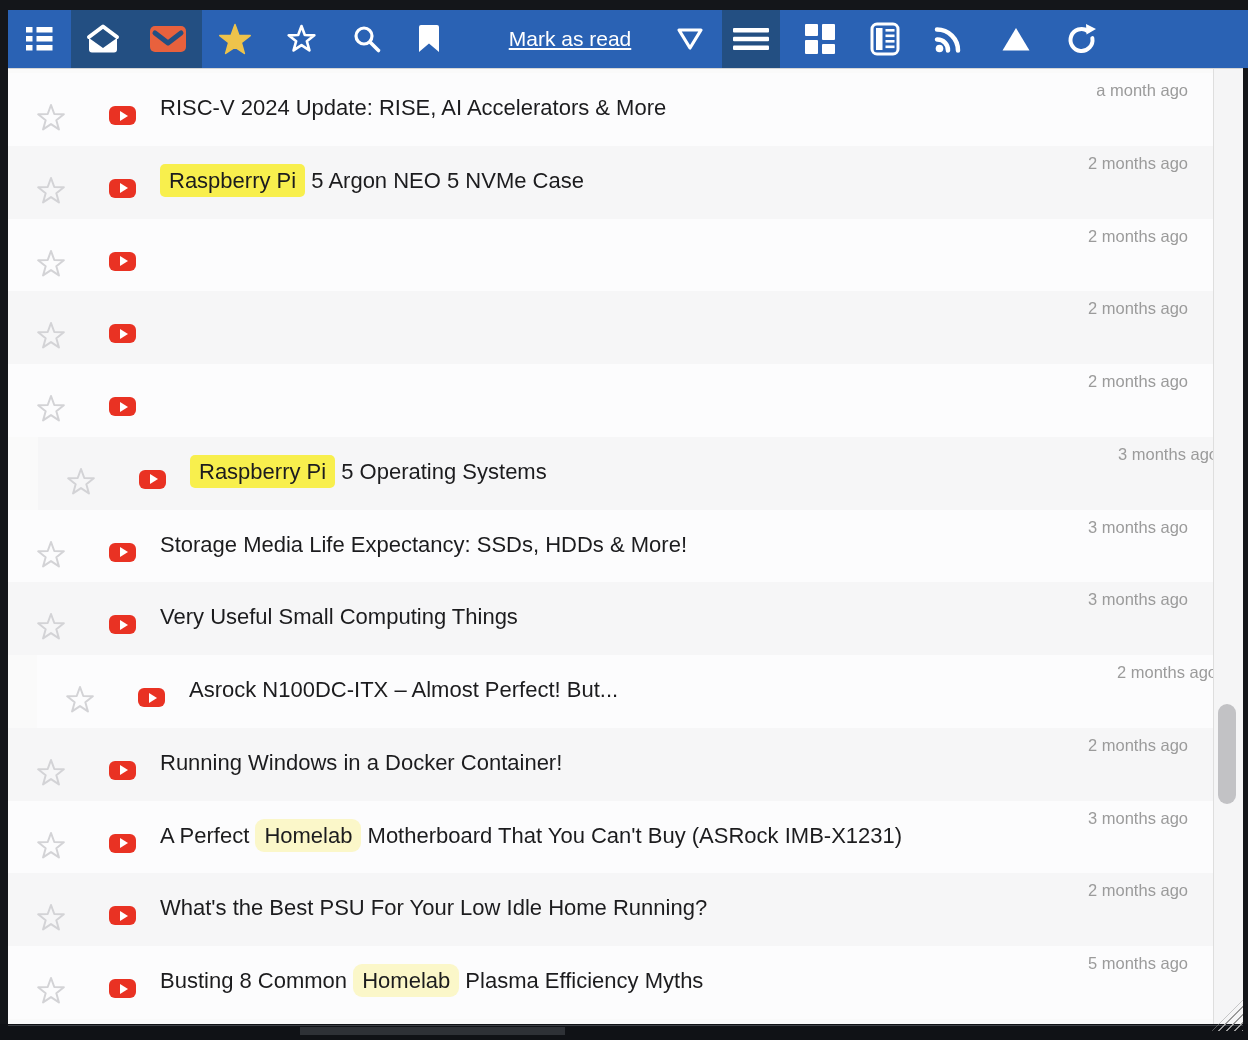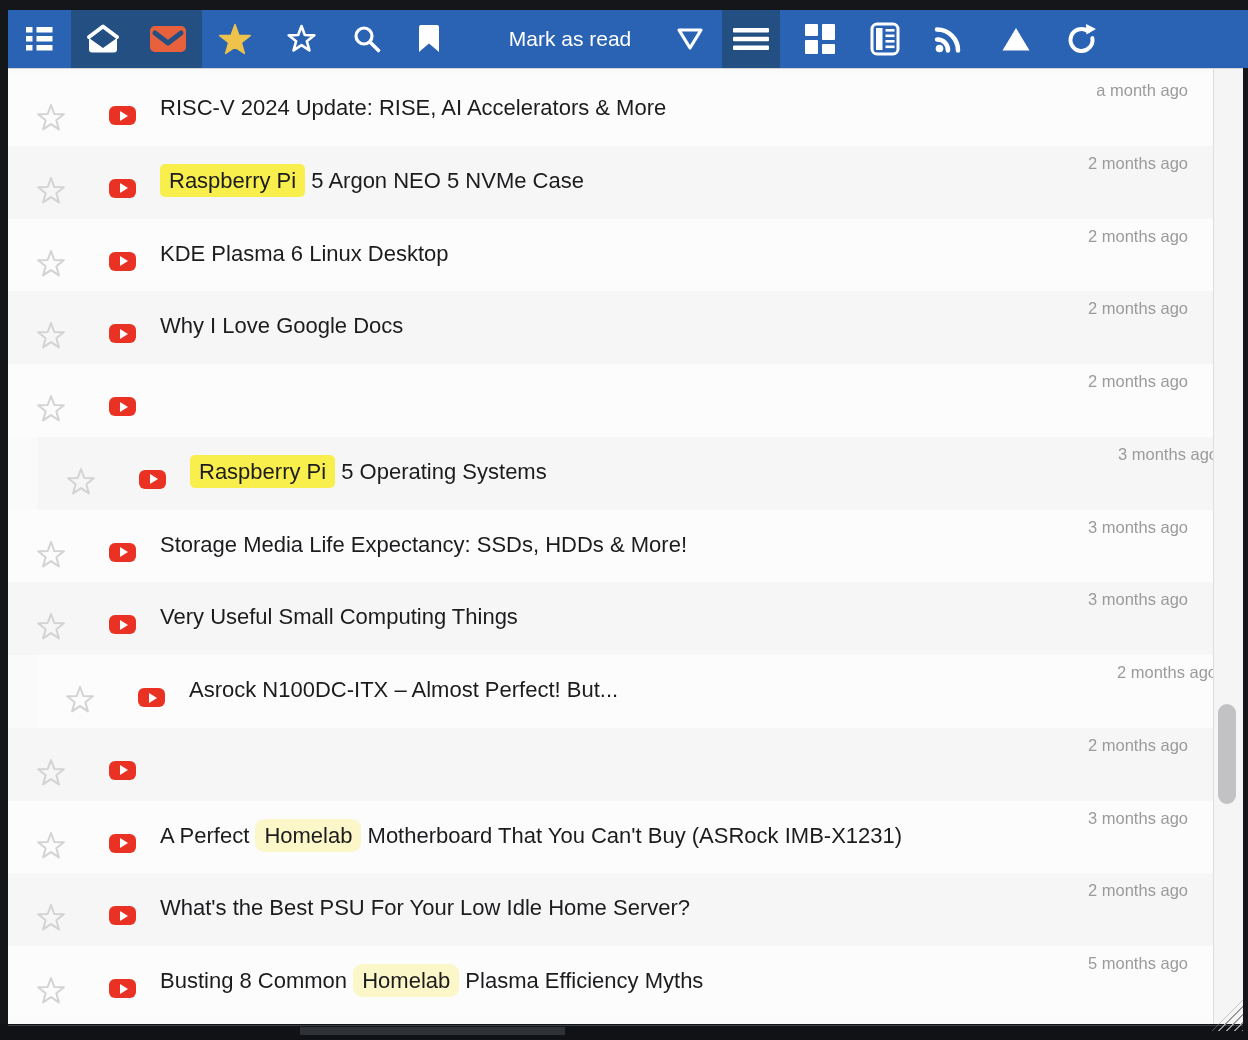--- a/index.html
+++ b/index.html
@@ -18,21 +18,21 @@
   .seg-menu{left:714px;width:58px;}
   .tbtn{
     position:absolute;top:7px;width:44px;height:44px;padding:0;margin:0;
     background:transparent;border:none;display:flex;align-items:center;justify-content:center;
     cursor:default;
   }
   .tbtn svg{display:block;}
   .mark-read{
     position:absolute;top:7px;left:462px;width:200px;height:44px;
     background:transparent;border:none;display:flex;align-items:center;justify-content:center;
-    color:#fff;font-size:21px;font-family:"Liberation Sans",sans-serif;cursor:default;
+    color:#fff;font-size:21px;font-family:"Liberation Sans",sans-serif;cursor:default;text-decoration:underline;
   }
   
   .content{
     position:absolute;left:8px;top:68px;width:1235px;height:956px;
     background:var(--content-bg,#FAFAFA);border-top:1px solid #d6d6d6;box-sizing:border-box;padding-left:39px;
   }
   .rows{position:absolute;left:0;top:0;width:1205px;height:100%;overflow:hidden;}
   .row{position:absolute;left:0;width:1205px;height:72.75px;}
   .row.even{background:var(--row-even,#FCFCFD);}
   .row.odd{background:var(--row-odd,#F6F6F7);}
@@ -221,31 +221,29 @@
     <span class="title"><span class="hl-strong">Raspberry Pi</span><span> 5 Argon NEO 5 NVMe Case</span></span>
     <span class="age">2 months ago</span>
   </div>
         <div class="row even" style="top: 149.5px;">
     <svg class="row-star" viewBox="0 0 30 30">
       <path d="M15,2 L18.29,10.97 L27.84,11.33 L20.33,17.23 L22.94,26.42 L15,21.1 L7.06,26.42 L9.67,17.23 L2.16,11.33 L11.71,10.97 Z" fill="none" stroke="var(--row-star,#D3D3D6)" stroke-width="2" stroke-linejoin="round"></path>
     </svg>
     <span class="yt">
             <span class="yt-play"></span>
           </span>
-    <span class="title"><span>KDE Plasma 6 Linux Desktop</span></span>
     <span class="age">2 months ago</span>
   </div>
         <div class="row odd" style="top: 222.25px;">
     <svg class="row-star" viewBox="0 0 30 30">
       <path d="M15,2 L18.29,10.97 L27.84,11.33 L20.33,17.23 L22.94,26.42 L15,21.1 L7.06,26.42 L9.67,17.23 L2.16,11.33 L11.71,10.97 Z" fill="none" stroke="var(--row-star,#D3D3D6)" stroke-width="2" stroke-linejoin="round"></path>
     </svg>
     <span class="yt">
             <span class="yt-play"></span>
           </span>
-    <span class="title"><span>Why I Love Google Docs</span></span>
     <span class="age">2 months ago</span>
   </div>
         <div class="row even" style="top: 295px;">
     <svg class="row-star" viewBox="0 0 30 30">
       <path d="M15,2 L18.29,10.97 L27.84,11.33 L20.33,17.23 L22.94,26.42 L15,21.1 L7.06,26.42 L9.67,17.23 L2.16,11.33 L11.71,10.97 Z" fill="none" stroke="var(--row-star,#D3D3D6)" stroke-width="2" stroke-linejoin="round"></path>
     </svg>
     <span class="yt">
             <span class="yt-play"></span>
           </span>
     <span class="age">2 months ago</span>
@@ -290,40 +288,41 @@
     <span class="title"><span>Asrock N100DC-ITX – Almost Perfect! But...</span></span>
     <span class="age">2 months ago</span>
   </div>
         <div class="row odd" style="top: 658.75px;">
     <svg class="row-star" viewBox="0 0 30 30">
       <path d="M15,2 L18.29,10.97 L27.84,11.33 L20.33,17.23 L22.94,26.42 L15,21.1 L7.06,26.42 L9.67,17.23 L2.16,11.33 L11.71,10.97 Z" fill="none" stroke="var(--row-star,#D3D3D6)" stroke-width="2" stroke-linejoin="round"></path>
     </svg>
     <span class="yt">
             <span class="yt-play"></span>
           </span>
+    <span class="title"><span>Running Windows in a Docker Container!</span></span>
     <span class="age">2 months ago</span>
   </div>
         <div class="row even" style="top: 731.5px;">
     <svg class="row-star" viewBox="0 0 30 30">
       <path d="M15,2 L18.29,10.97 L27.84,11.33 L20.33,17.23 L22.94,26.42 L15,21.1 L7.06,26.42 L9.67,17.23 L2.16,11.33 L11.71,10.97 Z" fill="none" stroke="var(--row-star,#D3D3D6)" stroke-width="2" stroke-linejoin="round"></path>
     </svg>
     <span class="yt">
             <span class="yt-play"></span>
           </span>
     <span class="title"><span>A Perfect </span><span class="hl-pale">Homelab</span><span> Motherboard That You Can't Buy (ASRock IMB-X1231)</span></span>
     <span class="age">3 months ago</span>
   </div>
         <div class="row odd" style="top: 804.25px;">
     <svg class="row-star" viewBox="0 0 30 30">
       <path d="M15,2 L18.29,10.97 L27.84,11.33 L20.33,17.23 L22.94,26.42 L15,21.1 L7.06,26.42 L9.67,17.23 L2.16,11.33 L11.71,10.97 Z" fill="none" stroke="var(--row-star,#D3D3D6)" stroke-width="2" stroke-linejoin="round"></path>
     </svg>
     <span class="yt">
             <span class="yt-play"></span>
           </span>
-    <span class="title"><span>What's the Best PSU For Your Low Idle Home Server?</span></span>
+    <span class="title"><span>What's the Best PSU For Your Low Idle Home Running?</span></span>
     <span class="age">2 months ago</span>
   </div>
         <div class="row even" style="top: 877px;">
     <svg class="row-star" viewBox="0 0 30 30">
       <path d="M15,2 L18.29,10.97 L27.84,11.33 L20.33,17.23 L22.94,26.42 L15,21.1 L7.06,26.42 L9.67,17.23 L2.16,11.33 L11.71,10.97 Z" fill="none" stroke="var(--row-star,#D3D3D6)" stroke-width="2" stroke-linejoin="round"></path>
     </svg>
     <span class="yt">
             <span class="yt-play"></span>
           </span>
     <span class="title"><span>Busting 8 Common </span><span class="hl-pale">Homelab</span><span> Plasma Efficiency Myths</span></span>

